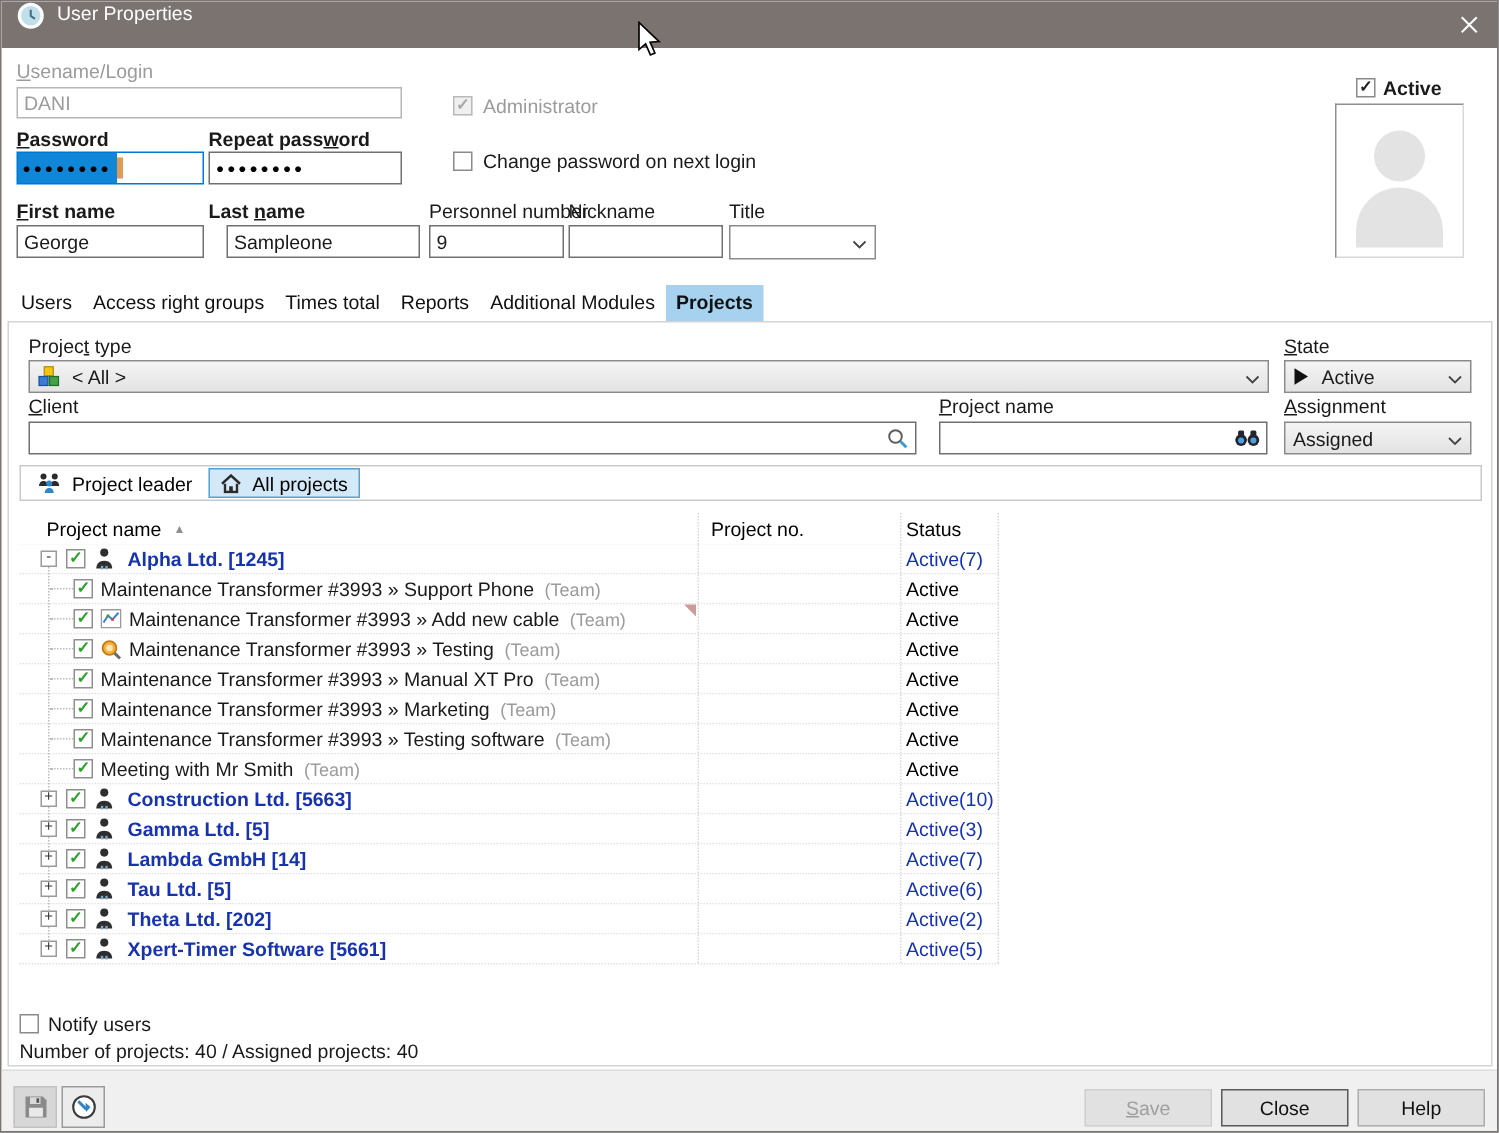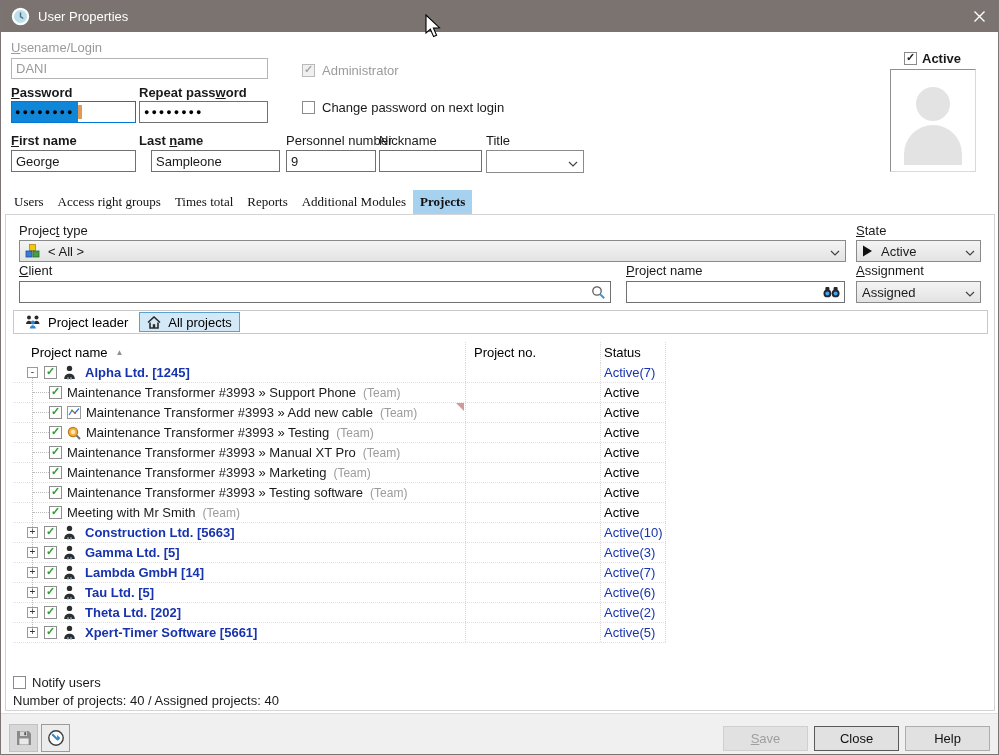--- a/index.html
+++ b/index.html
@@ -1,19 +1,19 @@
 <!DOCTYPE html>
 <html><head>
 <meta charset="utf-8">
 <style>
   html,body{margin:0;padding:0;background:#4b4b4b;}
   *{font-family:"Liberation Sans",sans-serif;}
   .window{position:relative;width:999px;height:755px;background:#fff;border:1px solid #7b7473;box-sizing:border-box;overflow:hidden;}
   
-  .titlebar{position:absolute;left:0;top:0;width:100%;height:31px;background:#7a7370;display:flex;align-items:center;}
+  .titlebar{position:absolute;left:0;top:0;width:100%;height:31px;background:#7a7370;display:flex;}
   .title-icon{margin-left:10px;display:flex;}
   .title-text{margin-left:8px;color:#fff;font-size:13px;}
   .close-btn{position:absolute;right:0;top:0;width:38px;height:31px;display:flex;align-items:center;justify-content:center;}
   
   .lbl{position:absolute;font-size:13px;color:#1a1a1a;white-space:nowrap;}
   .lbl.gray{color:#9b9b9b;}
   .lbl.b{font-weight:bold;}
   .inp{position:absolute;height:22px;border:1px solid #9a9a9a;background:#fff;font-size:13px;display:flex;align-items:center;padding:0 4px;box-sizing:border-box;color:#1a1a1a;}
   .inp.dark{border-color:#707070;}
   .inp.gray-text{color:#9b9b9b;border-color:#b5b5b5;}
@@ -23,21 +23,21 @@
   .cbx.disabled.on::after{color:#a8a8a8;}
   .dots{font-size:9px;letter-spacing:2px;color:#000;}
   .pw-field{position:absolute;height:22px;border:1px solid #0078d7;background:#fff;box-sizing:border-box;display:flex;align-items:center;}
   .pw-sel{background:#0f86d8;height:100%;display:flex;align-items:center;padding:0 3px;}
   .pw-caret{width:4px;height:14px;background:#e09a55;}
   .photo{position:absolute;left:889px;top:68px;width:84px;height:101px;background:#fff;border-top:1px solid #8f8f8f;border-left:1px solid #8f8f8f;border-right:1px solid #d9d9d9;border-bottom:1px solid #d9d9d9;}
   .photo .head{position:absolute;left:25px;top:17px;width:34px;height:34px;border-radius:50%;background:#e3e3e3;}
   .photo .torso{position:absolute;left:13px;top:55px;width:58px;height:40px;border-radius:29px 29px 0 0;background:#e3e3e3;}
   
   .tabs{position:absolute;left:6px;top:189px;height:24px;display:flex;}
-  .tab{padding:4px 7px 5px 7px;font-size:13px;color:#111;font-family:Liberation Serif, serif;}
+  .tab{padding:4px 7px 5px 7px;font-size:13px;color:#111;}
   .tab.sel{background:#a6d2f0;font-weight:bold;}
   
   .panel{position:absolute;left:4px;top:213px;width:990px;height:497px;border:1px solid #d4d4d4;box-sizing:border-box;background:#fff;}
   .combo{position:absolute;height:22px;border:1px solid #8a8a8a;background:linear-gradient(#f4f4f4,#e3e3e3);display:flex;align-items:center;font-size:13px;padding:0 5px;box-sizing:border-box;color:#1a1a1a;}
   .combo .chev{margin-left:auto;}
   .seltitle{position:absolute;height:23px;border:1px solid #8a8a8a;background:#fff;display:flex;align-items:center;padding:0 5px;box-sizing:border-box;}
   .seltitle .chev{margin-left:auto;}
   .toggle-bar{position:absolute;left:12px;top:309px;width:975px;height:24px;border:1px solid #c9c9c9;box-sizing:border-box;display:flex;align-items:center;}
   .tg-btn{display:flex;align-items:center;height:20px;padding:0 7px;font-size:13px;margin-left:4px;}
   .tg-btn.sel{background:#d3e9f8;border:1px solid #5ba0d0;box-sizing:border-box;}

